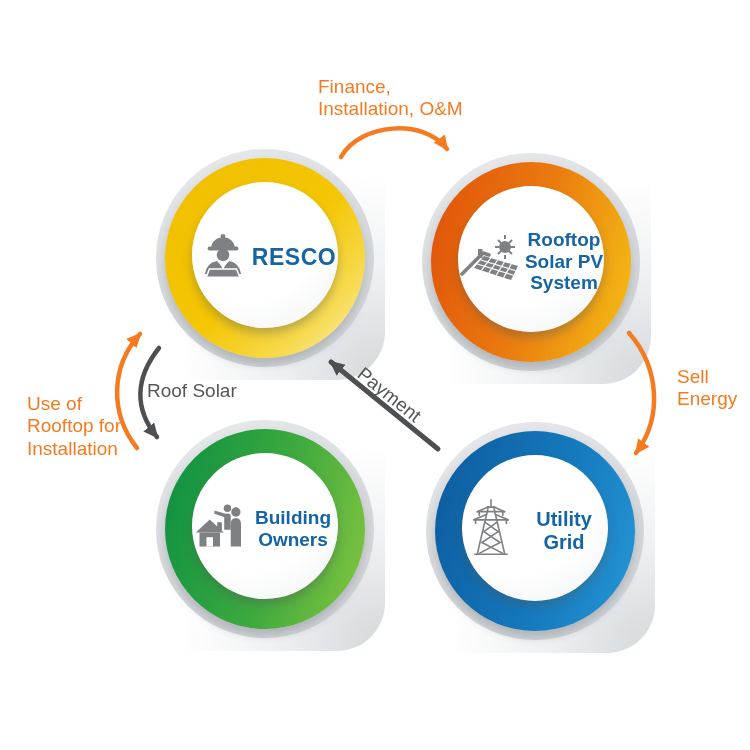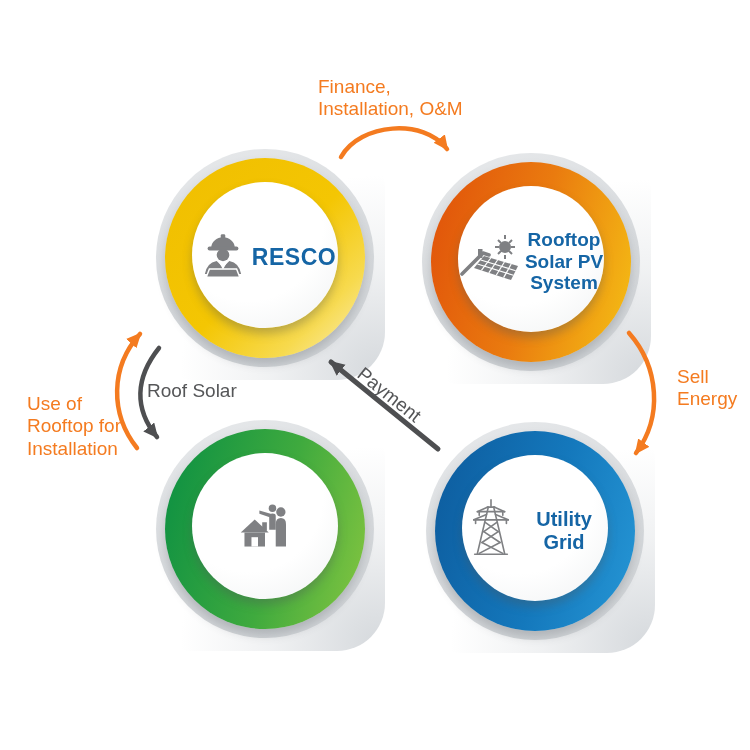--- a/index.html
+++ b/index.html
@@ -151,20 +151,21 @@
             <path d="M34.5 15 Q34.5 12.5 38 12.5 Q41.5 12.5 41.5 15 L41.5 30 L34.5 30 Z"></path>
             <circle cx="47" cy="11" r="5"></circle>
             <path d="M41.5 48 L41.5 24 Q41.5 17.5 47 17.5 Q52.5 17.5 52.5 24 L52.5 48 Z"></path>
             <rect x="27" y="22" width="5" height="9"></rect>
             <polygon points="4,33 19,19 34,33"></polygon>
             <rect x="8" y="33" width="22" height="15"></rect>
             <rect x="15.5" y="38" width="7" height="10" fill="#ffffff"></rect>
           </g>
         </svg>
       </span>
+      <div class="node-label label-owners">Building Owners</div>
     </div>
   </div>
 
   <div class="node" style="left:426px; top:422px;">
     <div class="outer"></div>
     <div class="ring ring-grid"></div>
     <div class="inner">
       <span class="icon-box">
         <svg width="58" height="62" viewBox="0 0 64 68">
           <g stroke="#7F8083" stroke-width="1.8" fill="none" stroke-linecap="round">

